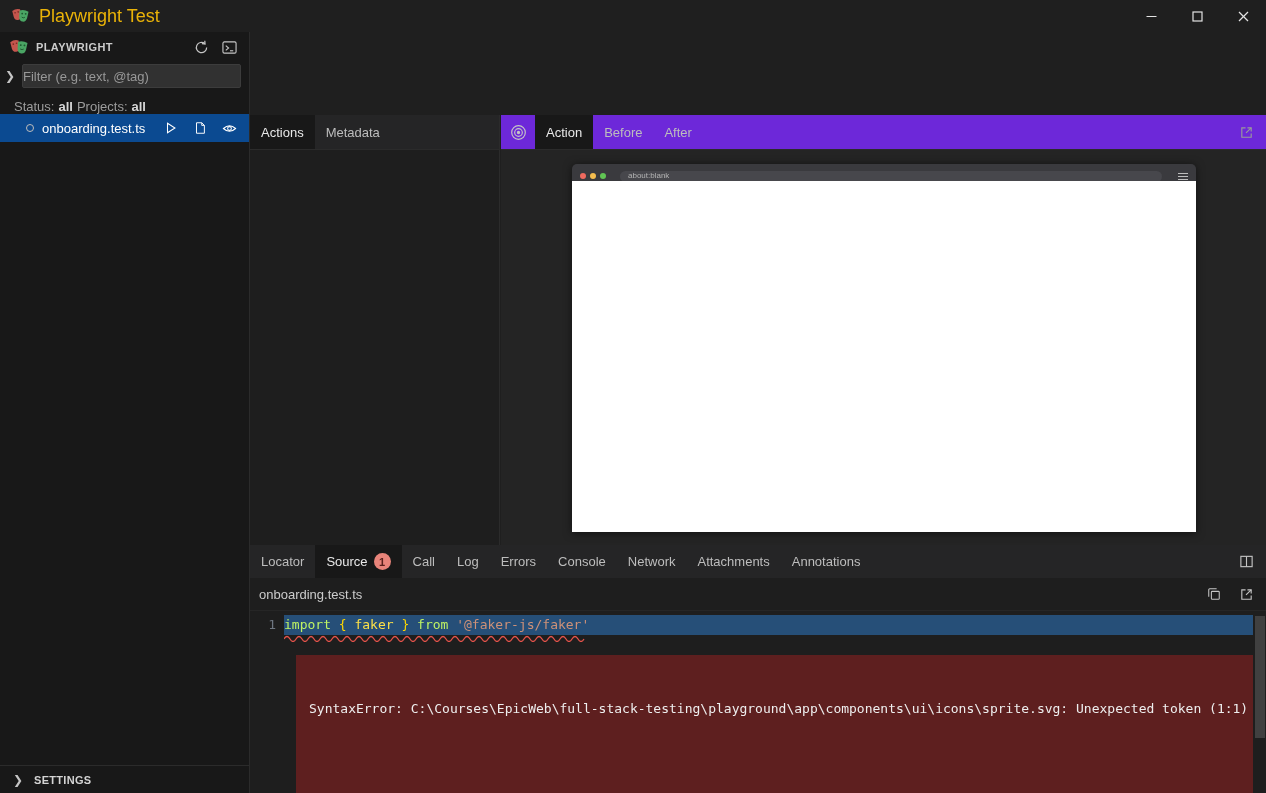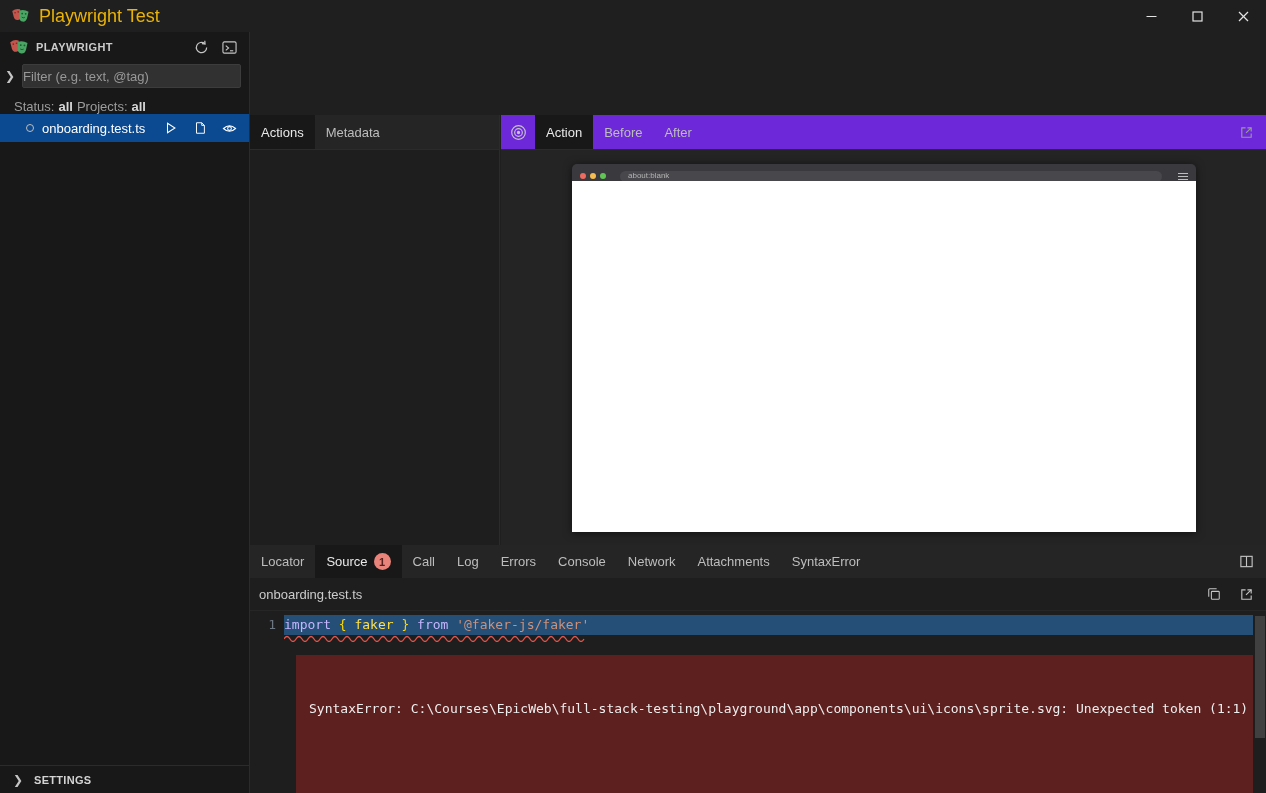--- a/index.html
+++ b/index.html
@@ -87,21 +87,21 @@
   .gutter { width:26px; flex:none; text-align:right; color:#6e7681; padding-right:0; }
   .linecontent { flex:1; margin-left:8px; margin-right:13px; background:#264f78; white-space:pre; }
   .squiggle { margin-left:34px; display:block; }
   .vscroll { position:absolute; right:1px; top:1px; width:10px; height:122px; background:#404040; }
 
   .errorbox { margin:13px 13px 0 46px; background:#5e1f1f; padding:9px 13px 9px 13px; color:#e8e8e8;
               font-family:"DejaVu Sans Mono","Liberation Mono",monospace; font-size:13px; line-height:18px; white-space:pre; }
   .err-msg { color:#eeeeee; }
   .err-blank { height:18px; }
 
-  .tok-kw { color:#c4b5fd; } .tok-br { color:#ffd700; } .tok-var { color:#fde047; }
+  .tok-kw { color:#bef264; } .tok-br { color:#ffd700; } .tok-var { color:#fde047; }
   .tok-str { color:#ce9178; } .tok-pl { color:#e8e8e8; }
   .src .tok-pl { color:#d4d4d4; }
 </style>
 </head>
 <body>
 
 <div class="app">
 
   <div class="titlebar">
     <span class="logo">
@@ -272,21 +272,21 @@
       <div class="tab sel">
         <span>Source</span>
         <span class="badge">1</span>
       </div>
       <div class="tab">Call</div>
       <div class="tab">Log</div>
       <div class="tab">Errors</div>
       <div class="tab">Console</div>
       <div class="tab">Network</div>
       <div class="tab">Attachments</div>
-      <div class="tab">SyntaxError</div>
+      <div class="tab">Annotations</div>
       <div class="right">
         <span class="icon-btn">
           <svg width="15" height="15" viewBox="0 0 16 16" fill="none" stroke="#c5c5c5" stroke-width="1.2">
               <rect x="2" y="2.5" width="12" height="11"></rect>
               <line x1="8" y1="2.5" x2="8" y2="13.5"></line>
             </svg>
         </span>
       </div>
     </div>
 

